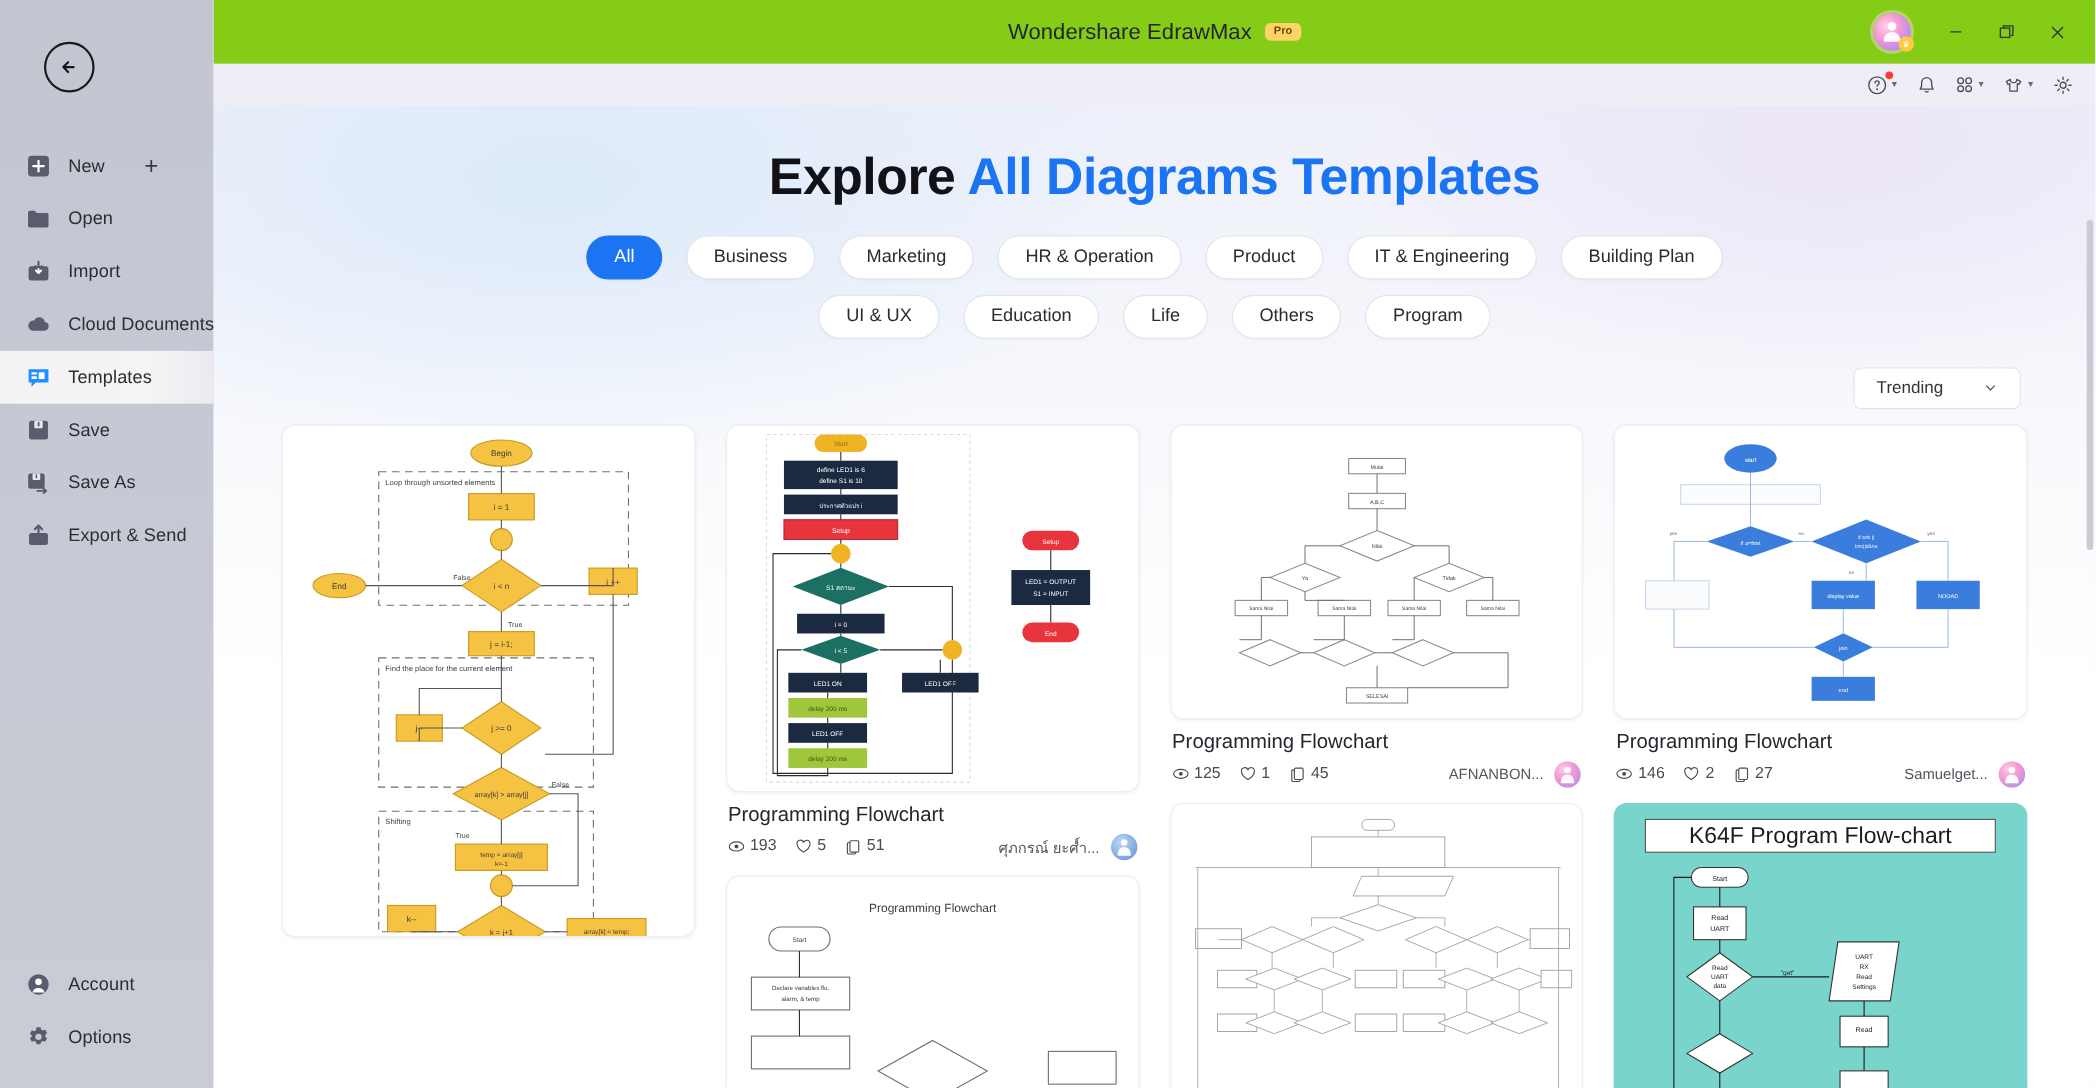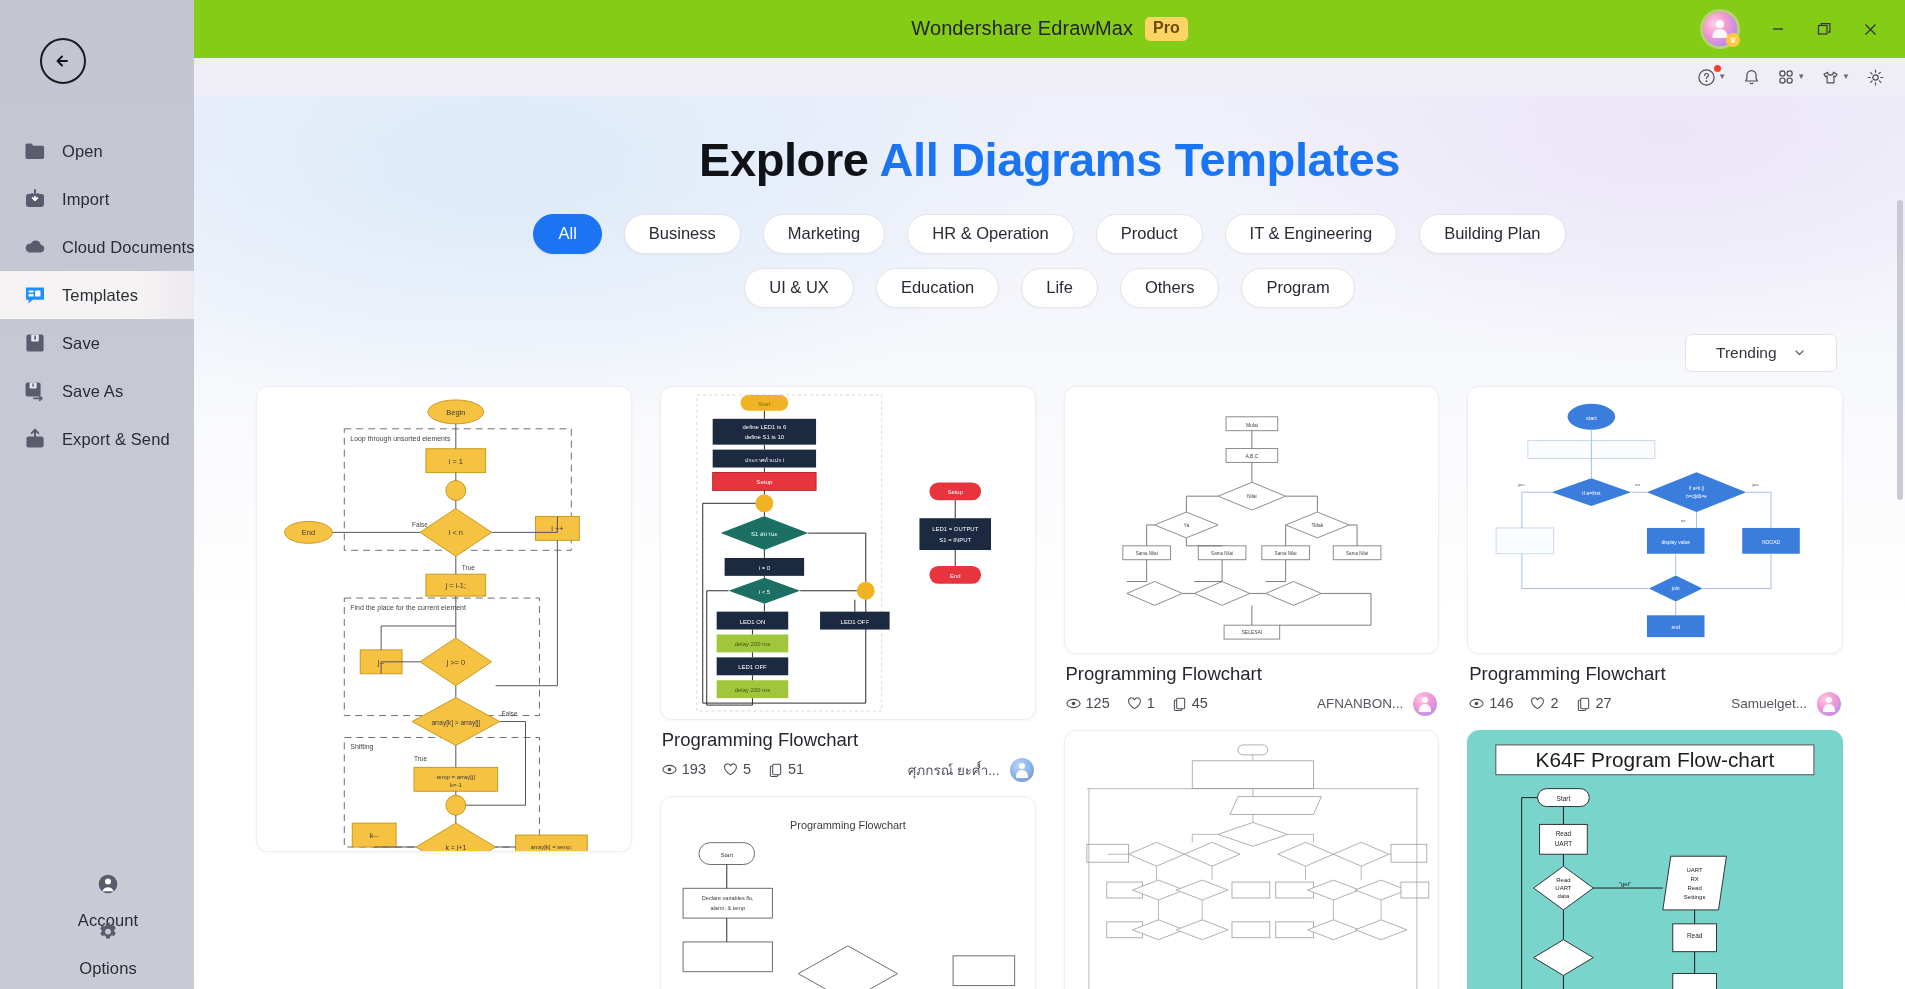--- a/index.html
+++ b/index.html
@@ -58,21 +58,21 @@
   .nav-item.active {
     background: linear-gradient(90deg,#f5f2f4 0%, #f6f3f5 70%, #eceaef 100%);
   }
   .nav-item .plus-right {
     position: absolute; right: 50px; top: 50%;
     transform: translateY(-50%);
     font-size: 22px; color: #3a3a42; font-weight: 300;
     line-height: 1;
   }
   .nav-bottom { position: absolute; bottom: 22px; left: 0; width: 194px; }
-  .nav-bottom .nav-item { height: 48px; flex-direction: column; }
+  .nav-bottom .nav-item { height: 48px; }
 
   
   .main {
     position: relative;
     flex: 1 1 auto;
     height: 989px;
     background: #f1f0f8;
     overflow: hidden;
   }
   .titlebar {
@@ -81,21 +81,21 @@
     background: #84cc16;
     display: flex; align-items: center; justify-content: center;
   }
   .title-wrap { display: flex; align-items: center; gap: 12px; }
   .app-title {
     font-size: 20px; color: #24242c; letter-spacing: .1px;
   }
   .pro-badge {
     background: #ffd466;
     color: #6b4a00;
-    font-size: 16px;
+    font-size: 10px;
     font-weight: bold;
     border-radius: 5px;
     padding: 2px 8px 3px;
     line-height: 1.15;
   }
   .win-ctrls {
     position: absolute; right: 14px; top: 0; height: 58px;
     display: flex; align-items: center; gap: 4px;
   }
   .win-btn {
@@ -197,21 +197,21 @@
     display: flex; justify-content: flex-end;
     padding-right: 68px;
     margin-top: 26px;
   }
   .sort-select {
     width: 152px; height: 38px;
     border: 1px solid #e2e3ea;
     border-radius: 7px;
     background: #fff;
     display: flex; align-items: center; justify-content: space-between;
-    padding: 0 30px;
+    padding: 0 20px;
     font-size: 15.5px; color: #33333c;
     cursor: pointer;
   }
 
   
   .grid {
     margin-top: 14px;
     padding: 0 62px 0 62px;
     display: grid;
     grid-template-columns: repeat(4, 1fr);
@@ -281,20 +281,30 @@
 
   <div class="sidebar">
     <div class="back-btn">
       <svg width="26" height="26" viewBox="0 0 26 26">
         <path d="M17 13 H8 M12 8.5 L7.5 13 L12 17.5" stroke="#15151b" stroke-width="1.9" fill="none" stroke-linecap="round" stroke-linejoin="round"></path>
       </svg>
     </div>
 
     <div class="nav-group">
 
+      <div class="nav-item">
+        <span class="ico">
+          <svg width="22" height="22" viewBox="0 0 22 22">
+              <rect x="1.5" y="1.5" width="19" height="19" rx="3.5" fill="#5a5c6e"></rect>
+              <path d="M11 6.2v9.6M6.2 11h9.6" stroke="#fff" stroke-width="2" stroke-linecap="round"></path>
+            </svg>
+        </span>
+        <span class="lbl">New</span>
+        <span class="plus-right">+</span>
+      </div>
 
       <div class="nav-item">
         <span class="ico">
           <svg width="22" height="22" viewBox="0 0 22 22">
               <path d="M1.5 5.2a1.6 1.6 0 0 1 1.6-1.6h4.4l1.9 2.1h9.1a1.6 1.6 0 0 1 1.6 1.6v10a1.6 1.6 0 0 1-1.6 1.6H3.1a1.6 1.6 0 0 1-1.6-1.6Z" fill="#5a5c6e"></path>
             </svg>
         </span>
         <span class="lbl">Open</span>
       </div>
 

